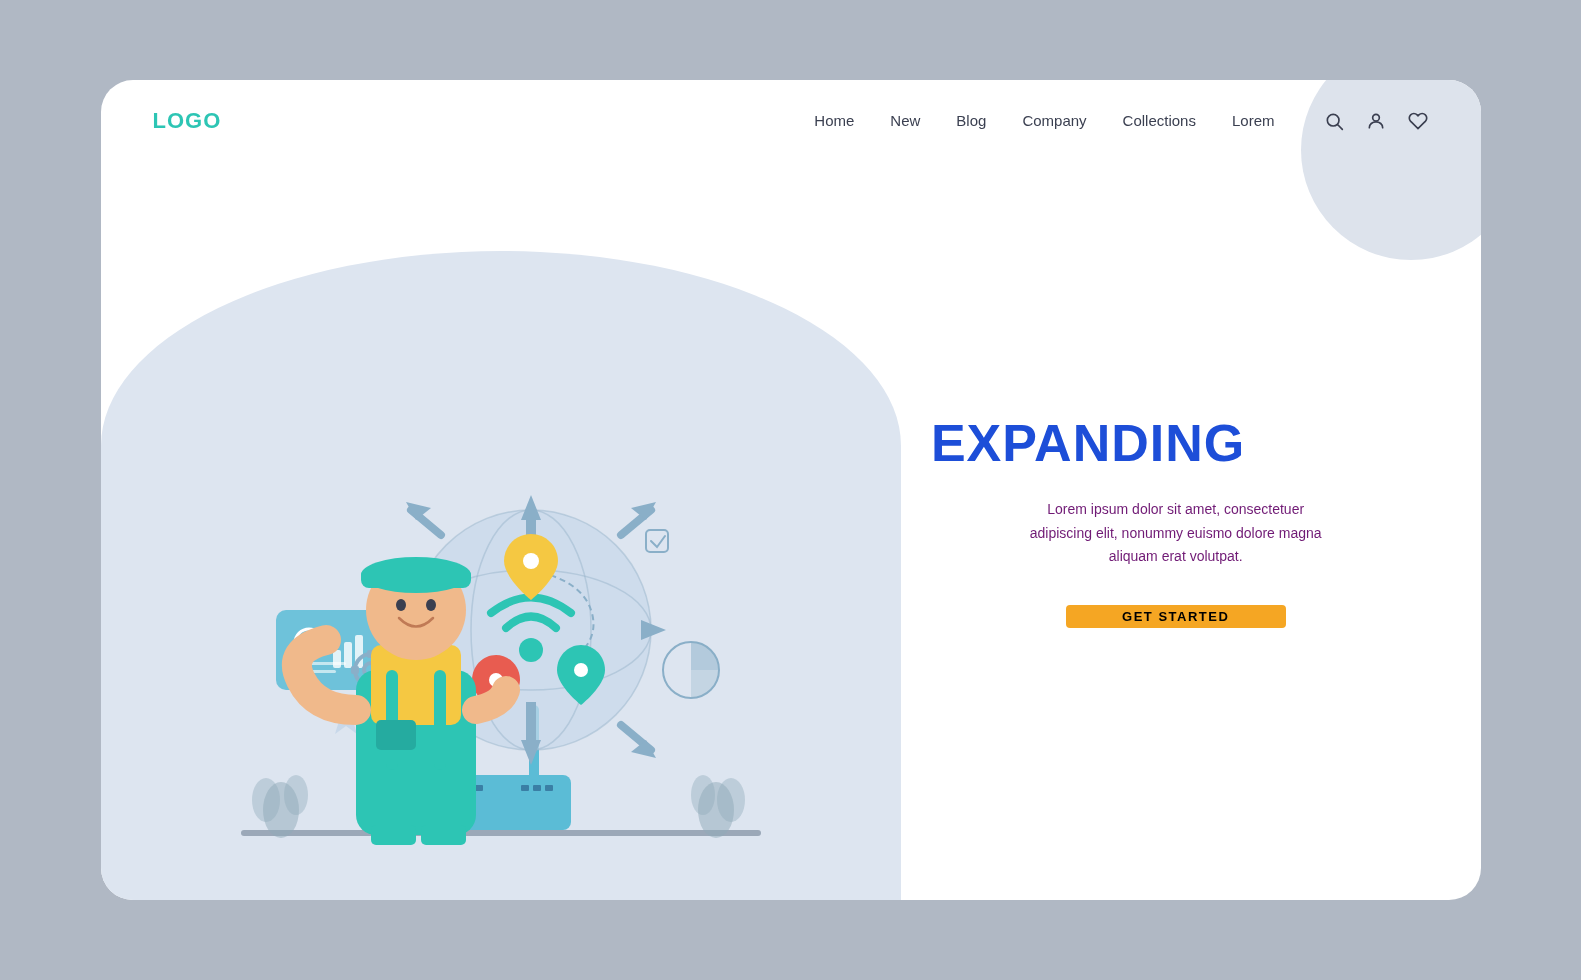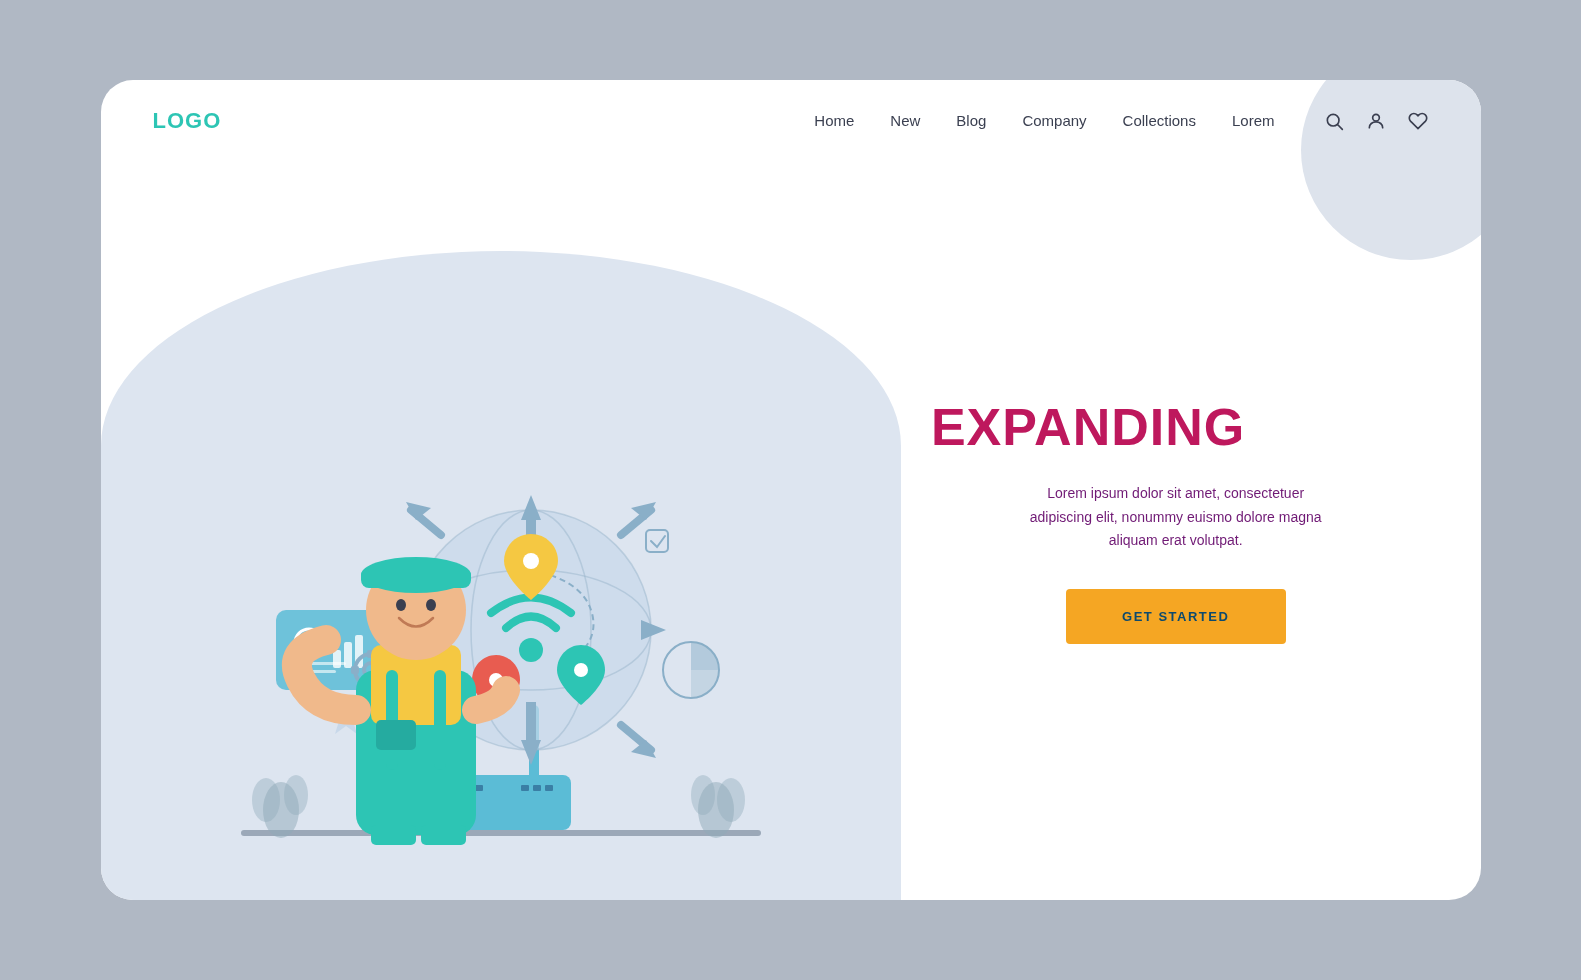--- a/index.html
+++ b/index.html
@@ -131,44 +131,44 @@
       width: 42%;
       display: flex;
       flex-direction: column;
       justify-content: center;
       padding: 40px 60px 60px 30px;
       position: relative;
       z-index: 5;
     }
 
     .hero-title {
-      color: #be185d;
+      color: #1d4ed8;
       font-size: 52px;
       font-weight: 800;
       line-height: 1.15;
       text-transform: uppercase;
       margin-bottom: 24px;
       letter-spacing: 1px;
     }
 
     .hero-desc {
       color: #701a75;
       font-size: 14px;
       line-height: 1.7;
       text-align: center;
       margin-bottom: 36px;
       max-width: 320px;
       align-self: center;
     }
 
     .cta-button {
       background: #f5a623;
-      color: #0c4a6e;
+      color: #000000;
       border: none;
-      padding: 20px 40px;
+      padding: 4px 40px;
       font-size: 13px;
       font-weight: 700;
       letter-spacing: 1.5px;
       text-transform: uppercase;
       cursor: pointer;
       border-radius: 4px;
       align-self: center;
       width: 220px;
     }
 

